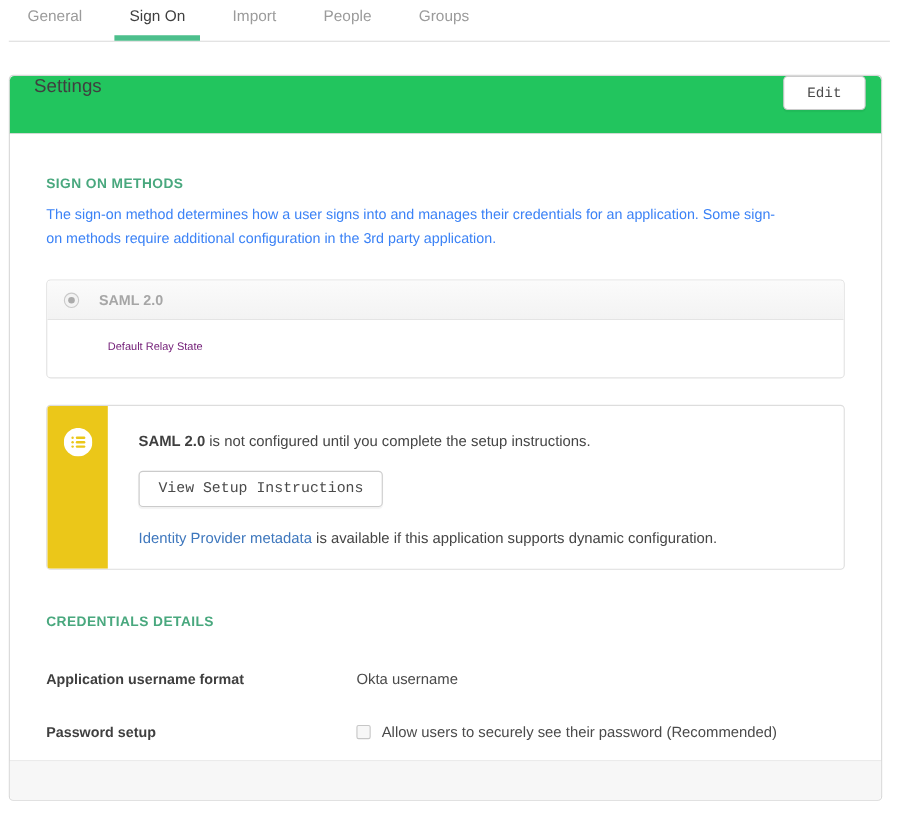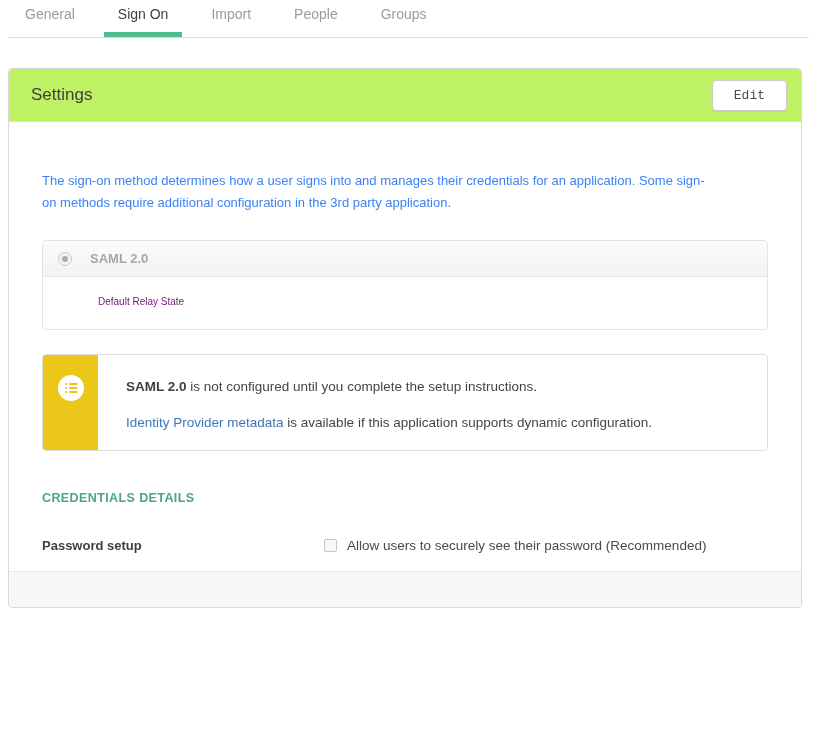--- a/index.html
+++ b/index.html
@@ -9,22 +9,22 @@
   
   .tabs { display:flex; margin:0 8px; border-bottom:1px solid #dcdcdc;
     font-size:14px; color:#9b9b9b; }
   .tab { padding:6px 14px 15px; cursor:pointer; white-space:nowrap; }
   .tab:first-child { margin-left:3px; }
   .tab + .tab { margin-left:15px; }
   .tab.active { color:#3f3f3f; box-shadow: inset 0 -5px 0 #4cbf8c; }
 
   
   .panel { margin:30px 15px 0 8px; border:1px solid #d8d8d8; border-radius:4px; background:#fff; }
-  .panel-header { height:53px; background:#bef264; border-bottom:1px solid #dcdcdc;
-    border-radius:4px 4px 0 0; display:flex; align-items:center;
+  .panel-header { height:53px; background:#22c55e; border-bottom:1px solid #dcdcdc;
+    border-radius:4px 4px 0 0; display:flex; align-items:flex-start;
     justify-content:space-between; padding:0 14px 0 22px; }
   .panel-title { font-size:17px; color:#3f3f3f; }
   .btn { display:inline-block; background:#fff; border:1px solid #cbcbcb; border-radius:4px;
     color:#4a4a4a; font-size:13px; padding:7px 21px; cursor:pointer;
     box-shadow:0 1px 1px rgba(0,0,0,0.05);font-family:Liberation Mono, monospace; }
 
   .panel-body { padding:38px 33px 18px; }
 
   .section-heading { color:#49a87e; font-size:12.5px; font-weight:600; letter-spacing:0.4px; }
   .description { margin-top:10px; color:#3b82f6; font-size:13px; line-height:22px; }
@@ -78,20 +78,21 @@
 
 <section class="panel">
 
   <header class="panel-header">
     <div class="panel-title">Settings</div>
     <button class="btn">Edit</button>
   </header>
 
   <div class="panel-body">
 
+    <div class="section-heading">SIGN ON METHODS</div>
 
     <p class="description">
       <span>The sign-on method determines how a user signs into and manages their credentials for an application. Some sign-</span>
       <span>on methods require additional configuration in the 3rd party application.</span>
     </p>
 
     <div class="method-box">
       <div class="method-header">
         <span class="radio"></span>
         <span class="method-name">SAML 2.0</span>
@@ -114,28 +115,33 @@
               <line x1="12" y1="13" x2="18.5" y2="13"></line>
               <line x1="12" y1="17" x2="18.5" y2="17"></line>
             </g>
           </svg>
         </span>
       </div>
       <div class="callout-content">
         <div>
           <b>SAML 2.0</b><span> is not configured until you complete the setup instructions.</span>
         </div>
+        <button class="btn setup-btn">View Setup Instructions</button>
         <div class="link-line">
           <span class="link">Identity Provider metadata</span><span> is available if this application supports dynamic configuration.</span>
         </div>
       </div>
     </div>
 
     <div class="section-heading cred-heading">CREDENTIALS DETAILS</div>
 
+    <div class="cred-row">
+      <div class="cred-label">Application username format</div>
+      <div class="cred-value">Okta username</div>
+    </div>
 
     <div class="cred-row second">
       <div class="cred-label">Password setup</div>
       <div class="checkbox-wrap">
         <span class="checkbox"></span>
         <span class="cred-value">Allow users to securely see their password (Recommended)</span>
       </div>
     </div>
 
   </div>

